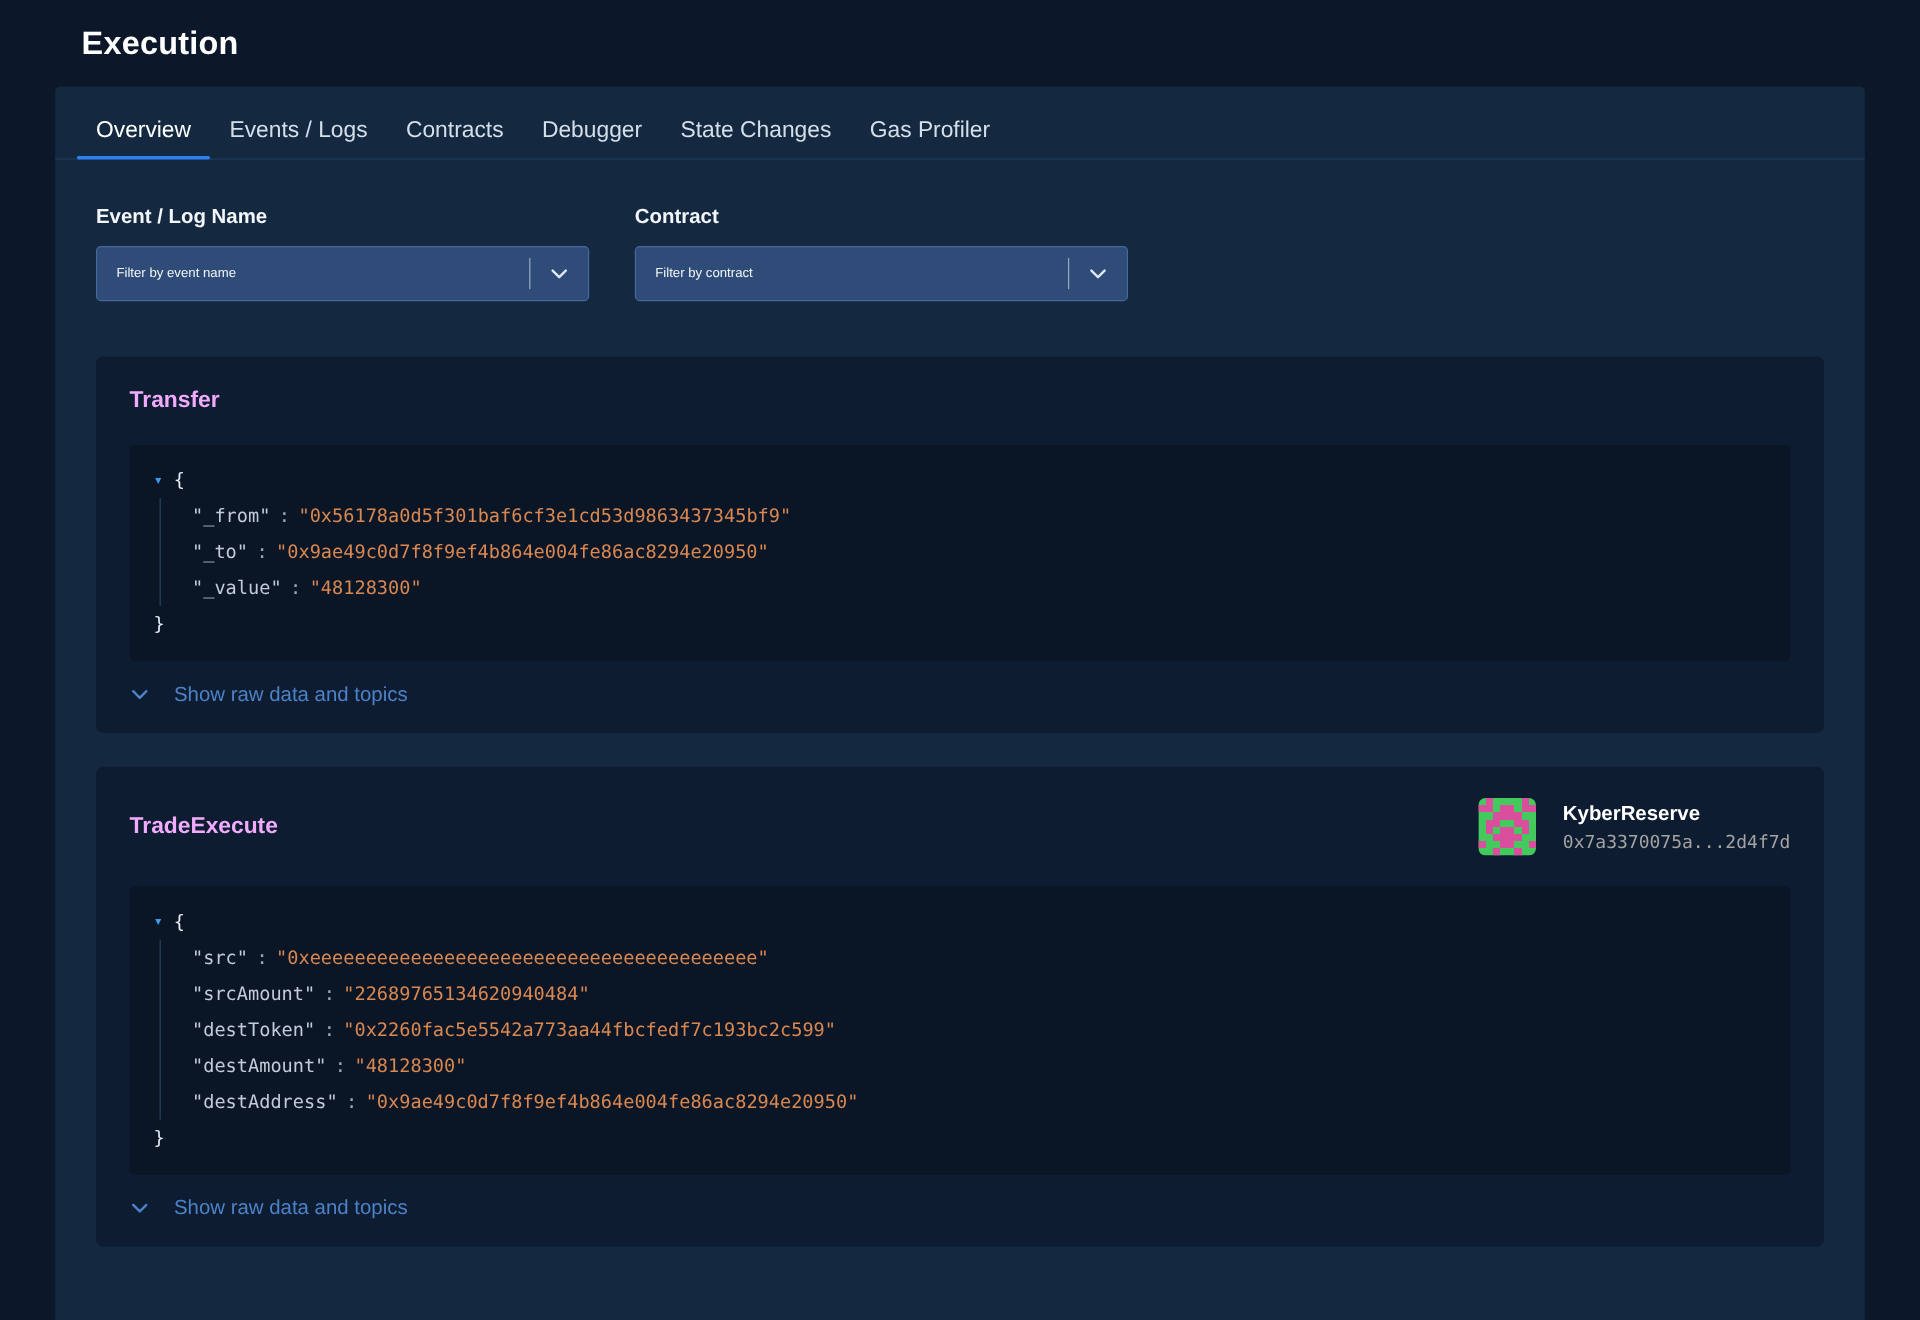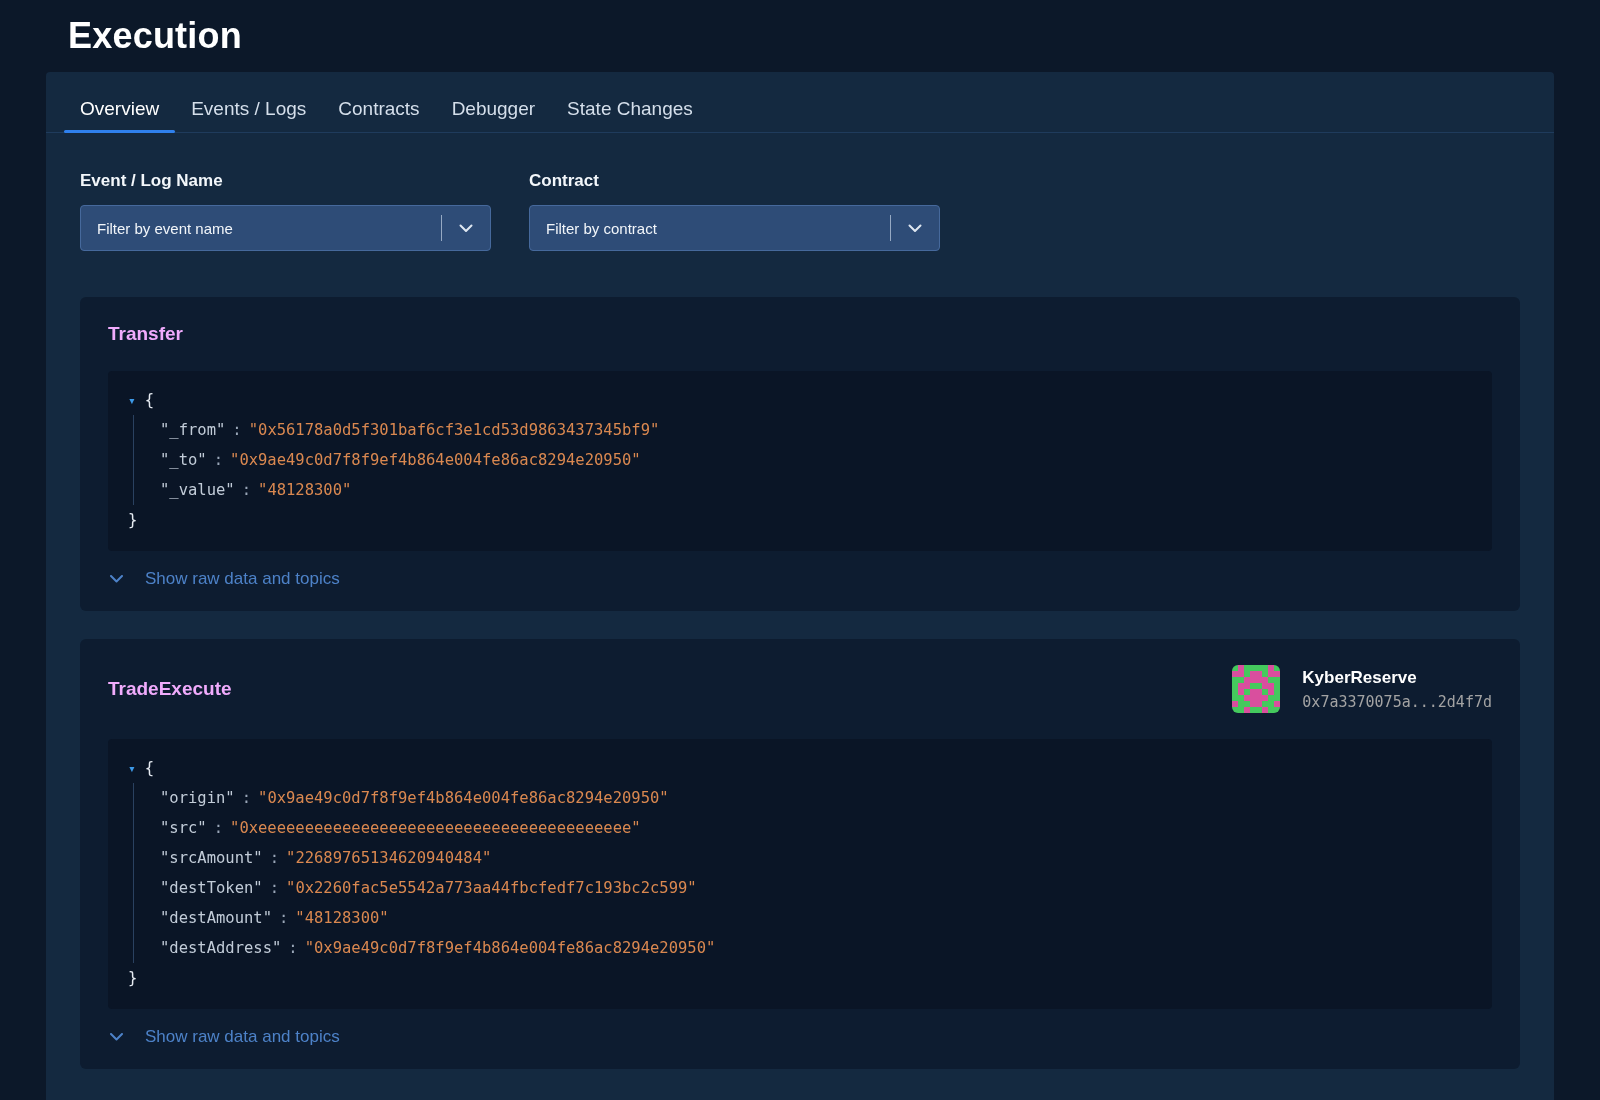--- a/index.html
+++ b/index.html
@@ -3,21 +3,21 @@
 <meta charset="utf-8">
 <style>
   * { box-sizing: border-box; margin: 0; padding: 0; }
   html, body { width: 1600px; height: 1100px; overflow: hidden; }
   body {
     background: #0c1829;
     font-family: "Liberation Sans", sans-serif;
     color: #e8eef5;
   }
   .page-header { height: 72px; display: flex; align-items: center; padding-left: 68px; }
-  .page-title { font-size: 36px; font-weight: 700; color: #ffffff; letter-spacing: .2px; }
+  .page-title { font-size: 27px; font-weight: 700; color: #ffffff; letter-spacing: .2px; }
 
   .panel {
     margin: 0 46px;
     background: #142940;
     height: 1040px;
     border-radius: 4px 4px 0 0;
   }
 
   
   .tabbar { display: flex; padding: 0 18px; border-bottom: 1px solid #1f3b5c; }
@@ -35,21 +35,21 @@
     height: 3px; background: #2f80ed; border-radius: 2px;
   }
 
   
   .filters { display: flex; gap: 38px; padding: 38px 34px 0; }
   .filter-group { width: 411px; }
   .filter-label { font-size: 17px; font-weight: 700; color: #f3f7fb; margin-bottom: 14px; }
   .dropdown {
     height: 46px; background: #2e4c77; border: 1px solid #46699c; border-radius: 4px;
     display: flex; align-items: center; padding-left: 16px; cursor: pointer;
-    font-size: 15px; color: #f2f6fa;
+    font-size: 11px; color: #f2f6fa;
   }
   .dd-text { flex: 1; }
   .dd-divider { width: 1px; height: 26px; background: #b9c8dc; opacity: .75; }
   .dd-caret { width: 48px; display: flex; align-items: center; justify-content: center; }
   .dd-caret svg { stroke: #dfe7f1; }
 
   
   .card {
     margin: 0 34px;
     background: #0d1c30;
@@ -105,20 +105,21 @@
 </div>
 
 <div class="panel">
 
   <div class="tabbar">
     <div class="tab active">Overview</div>
     <div class="tab">Events / Logs</div>
     <div class="tab">Contracts</div>
     <div class="tab">Debugger</div>
     <div class="tab">State Changes</div>
+    <div class="tab">Gas Profiler</div>
   </div>
 
   <div class="filters">
     <div class="filter-group">
       <div class="filter-label">Event / Log Name</div>
       <div class="dropdown">
         <span class="dd-text">Filter by event name</span>
         <span class="dd-divider"></span>
         <span class="dd-caret">
           <svg width="14" height="9" viewBox="0 0 14 9" fill="none">
@@ -207,23 +208,20 @@
         </div>
       </div>
     </div>
     <div class="code">
       <div class="brace-line">
         <span class="tri">▾</span>
         <span class="brace">{</span>
       </div>
       <div class="code-children">
         <div class="code-line">
-          <span class="jkey">origin</span><span class="jsep">:</span><span class="jval">0x9ae49c0d7f8f9ef4b864e004fe86ac8294e20950</span>
-        </div>
-        <div class="code-line">
           <span class="jkey">src</span><span class="jsep">:</span><span class="jval">0xeeeeeeeeeeeeeeeeeeeeeeeeeeeeeeeeeeeeeeee</span>
         </div>
         <div class="code-line">
           <span class="jkey">srcAmount</span><span class="jsep">:</span><span class="jval">22689765134620940484</span>
         </div>
         <div class="code-line">
           <span class="jkey">destToken</span><span class="jsep">:</span><span class="jval">0x2260fac5e5542a773aa44fbcfedf7c193bc2c599</span>
         </div>
         <div class="code-line">
           <span class="jkey">destAmount</span><span class="jsep">:</span><span class="jval">48128300</span>

